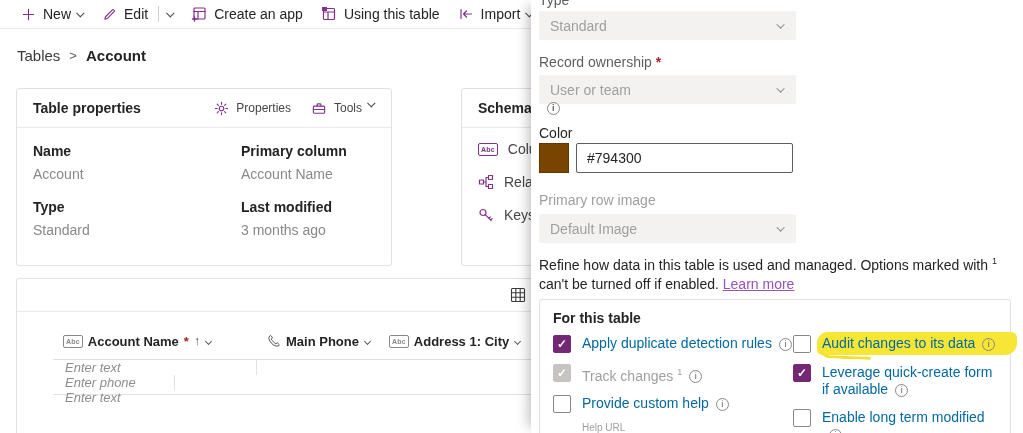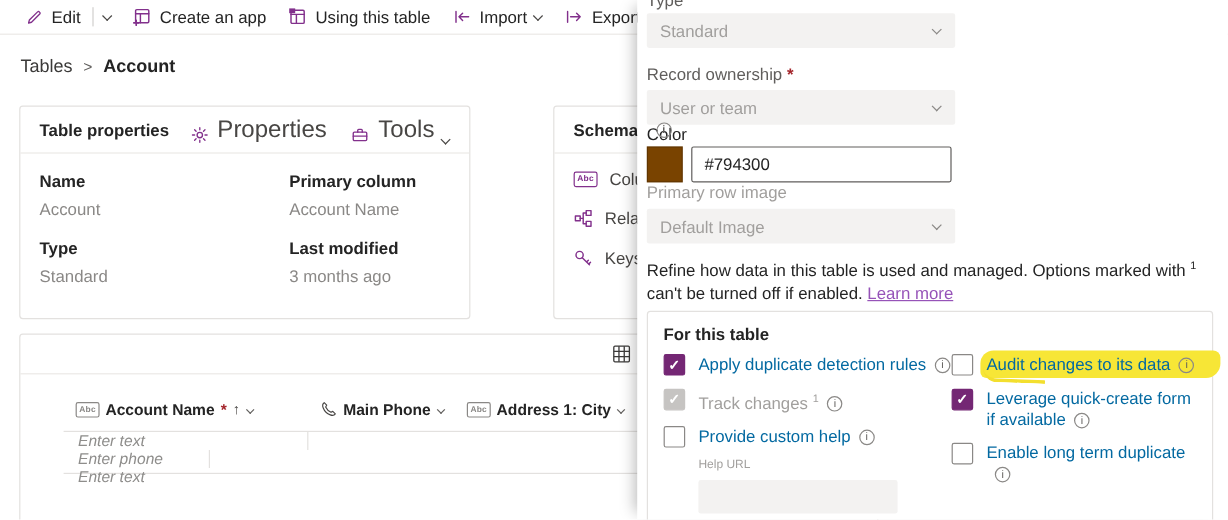--- a/index.html
+++ b/index.html
@@ -30,21 +30,21 @@
   .card { position:absolute; background:#fff; border:1px solid #e3e1df; border-radius:3px; }
   #card-props { left:16px; top:88px; width:376px; height:178px; }
   #card-schema { left:461px; top:88px; width:300px; height:178px; }
   #card-data  { left:16px; top:278px; width:716px; height:170px; }
 
   .card-head { height:39px; display:flex; align-items:center;
     justify-content:space-between; padding:0 16px; border-bottom:1px solid #ebe9e7; }
   .card-title { font-size:14px; font-weight:700; color:#242424;
     display:flex; align-items:center; gap:8px; }
   .head-actions { display:flex; align-items:center; gap:20px; }
-  .action { display:flex; align-items:flex-end; gap:7px; font-size:20px;
+  .action { display:flex; align-items:flex-start; gap:7px; font-size:12px;
     color:#484644; cursor:pointer; }
 
   .props-body { display:grid; grid-template-columns:208px 1fr; padding:15px 16px; row-gap:17px; }
   .flabel { font-weight:700; font-size:14px; color:#242424; margin-bottom:7px; }
   .fvalue { font-size:14px; color:#8a8886; }
 
   .schema-items { padding:13px 16px; display:flex; flex-direction:column; gap:17px; }
   .schema-item { display:flex; align-items:center; gap:10px; font-size:14px;
     color:#484644; cursor:pointer; }
 
@@ -77,27 +77,27 @@
   .p-label { font-size:14px; color:#605e5c; }
   #lbl-type { margin-top:-8px; }
   .dropdown { width:257px; height:29px; background:#f3f2f1; border-radius:2px;
     display:flex; align-items:center; justify-content:space-between;
     padding:0 11px; font-size:14px; color:#a19f9d; }
   .dd-chev { width:6px; height:6px; border-left:1.3px solid #8a8886;
     border-bottom:1.3px solid #8a8886; transform:rotate(-45deg) translateY(-2px); }
   #dd-type { margin-top:3px; }
   #lbl-ro { margin-top:14px; }
   #dd-ro { margin-top:5px; }
-  #lbl-color { margin-top:0; color:#242424; }
+  #lbl-color { margin-top:21px; color:#242424; }
   .color-row { margin-top:2px; display:flex; align-items:center; gap:7px; }
   .swatch { width:30px; height:30px; border:1px solid rgba(0,0,0,0.2); cursor:pointer; }
   .color-input { width:217px; height:30px; border:1px solid #605e5c; border-radius:2px;
     padding:0 10px; font-size:14px; color:#242424; font-family:"Liberation Sans",sans-serif;
     background:#fff; }
-  #lbl-pri { color:#a19f9d; }
+  #lbl-pri { margin-top:19px; color:#a19f9d; }
   #dd-img { margin-top:6px; }
   .p-desc { margin-top:9px; width:478px; font-size:14px; line-height:19px; color:#242424; }
   .p-desc sup { font-size:9px; }
   .learn-more { color:#9653b8; text-decoration:underline; cursor:pointer; }
 
   .group-box { margin-top:5px; width:472px; height:180px;
     border:1px solid #e3e1df; border-radius:3px; padding:10px 12px 0 13px; }
   .gb-title { font-size:14px; font-weight:700; color:#242424; }
   .gb-grid { display:grid; grid-template-columns:240px 1fr; margin-top:9px; }
   .opt { display:flex; align-items:flex-start; gap:11px; margin-bottom:11px;
@@ -136,20 +136,27 @@
   svg.ic-gray { stroke:#484644; fill:none; stroke-width:1.1; stroke-linecap:round;
     stroke-linejoin:round; }
   svg.ic-dark { stroke:#3b3a39; fill:none; stroke-width:1.1; }
 </style>
 </head>
 <body>
 
 <div class="toolbar">
   <div class="tb-item">
     <svg class="ic" width="15" height="15" viewBox="0 0 16 16">
+        <path d="M8 2.5 V13.5 M2.5 8 H13.5"></path>
+      </svg>
+    <span>New</span>
+    <span class="chev"></span>
+  </div>
+  <div class="tb-item">
+    <svg class="ic" width="15" height="15" viewBox="0 0 16 16">
         <path d="M3 13 L3.7 10.4 L11 3.1 a1.1 1.1 0 0 1 1.6 0 l0.3 0.3 a1.1 1.1 0 0 1 0 1.6 L5.6 12.3 Z"></path>
       </svg>
     <span>Edit</span>
   </div>
   <div class="tb-divider"></div>
   <div class="tb-chev-btn">
     <span class="chev"></span>
   </div>
   <div class="tb-item">
     <svg class="ic" width="16" height="16" viewBox="0 0 16 16">
@@ -360,18 +367,18 @@
           <div class="marker"></div>
           <span class="cb"></span>
           <span class="opt-label r-label"><span>Audit changes to its data</span><span class="info"></span></span>
         </div>
         <div class="opt">
           <span class="cb checked"></span>
           <span class="opt-label r-label"><span>Leverage quick-create form if available</span><span class="info"></span></span>
         </div>
         <div class="opt">
           <span class="cb"></span>
-          <span class="opt-label r-label"><span>Enable long term duplicate</span><span class="info"></span></span>
+          <span class="opt-label r-label"><span>Enable long term modified</span><span class="info"></span></span>
         </div>
       </div>
     </div>
   </div>
 </div>
 
 </body></html>

